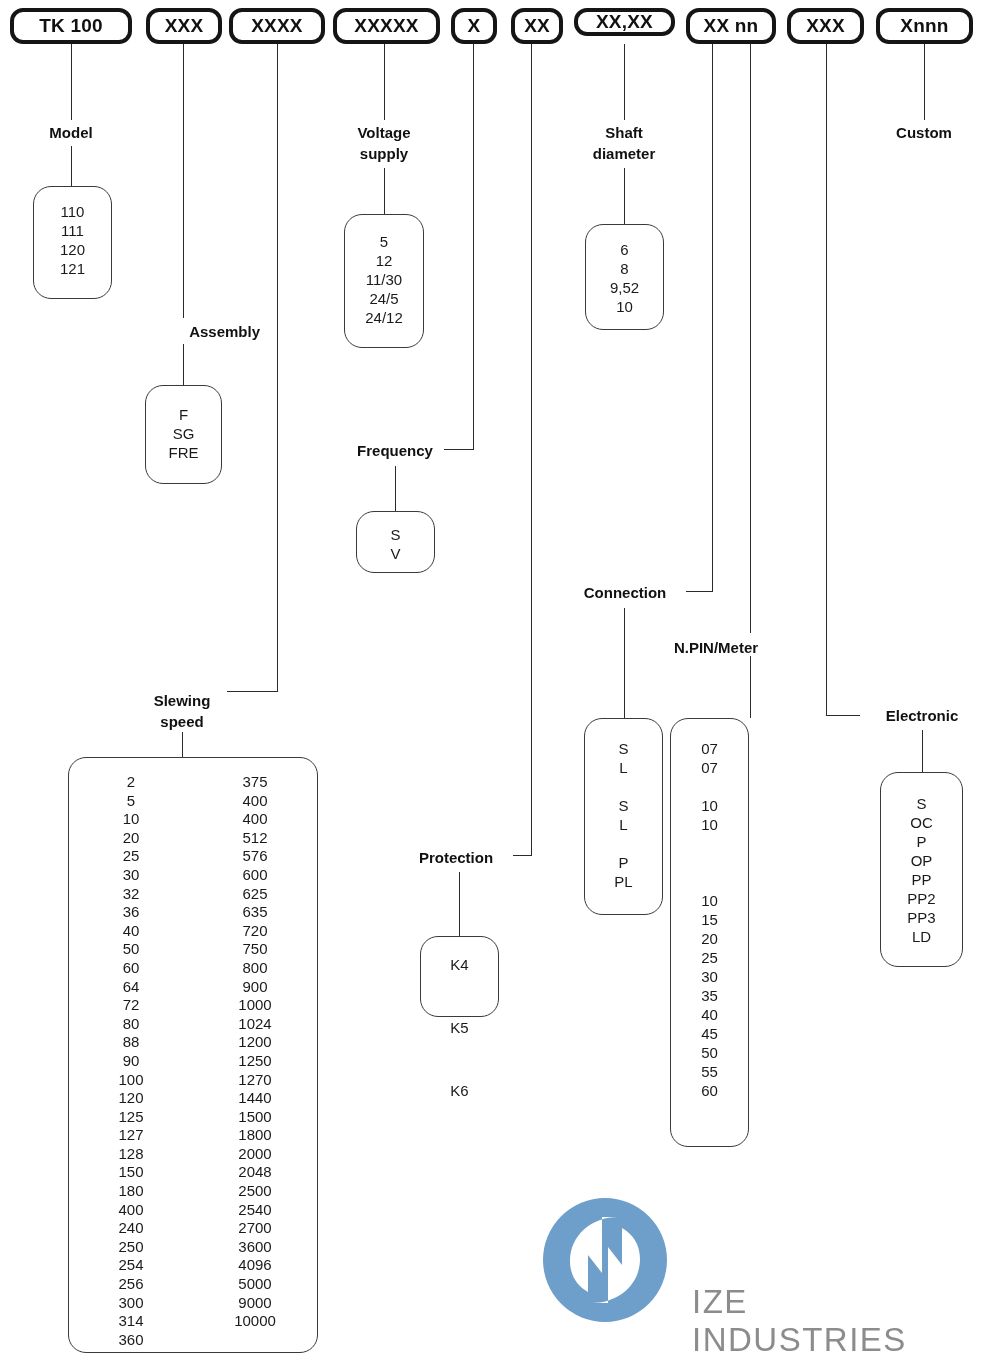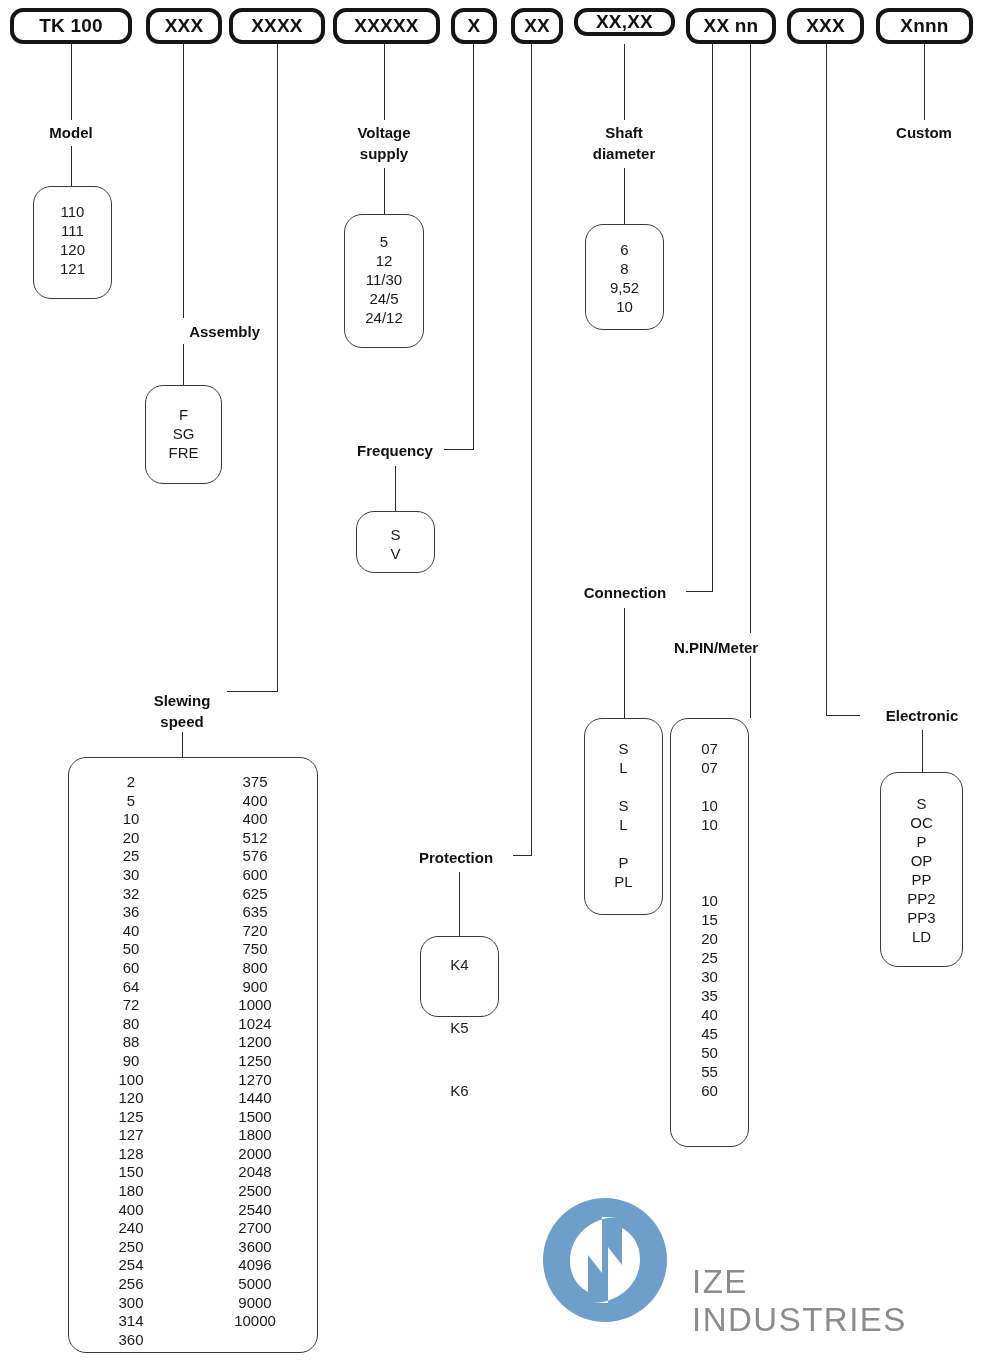--- a/index.html
+++ b/index.html
@@ -47,21 +47,21 @@
 
   
   .v{position:absolute;width:1.4px;background:#2b2b2b;z-index:1;}
   .h{position:absolute;height:1.4px;background:#2b2b2b;z-index:1;}
 
   
   #logo{position:absolute;z-index:7;}
   .cnlogo{position:absolute;font-weight:bold;color:#4b4b4b;
           font-family:"DejaVu Sans",sans-serif;letter-spacing:2px;}
   .enlogo{position:absolute;color:#8c8c8c;
-          font-family:"Liberation Sans",sans-serif;letter-spacing:1.5px;}
+          font-family:"Liberation Sans",sans-serif;letter-spacing:1.5px;margin-top:20px;}
 </style>
 </head>
 <body>
 
 <div id="stage">
 
   <div class="codebox" style="left:10px;top:8px;width:122px;height:36px;">
       <span>TK 100</span>
     </div>
   <div class="codebox" style="left:146px;top:8px;width:76px;height:36px;">

